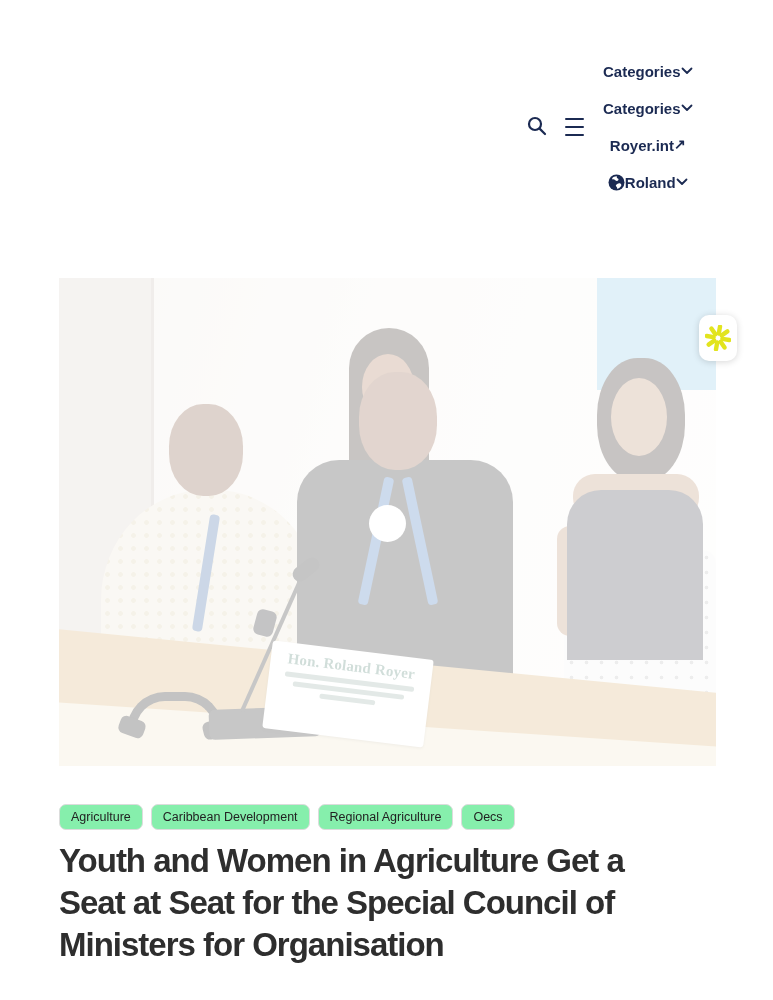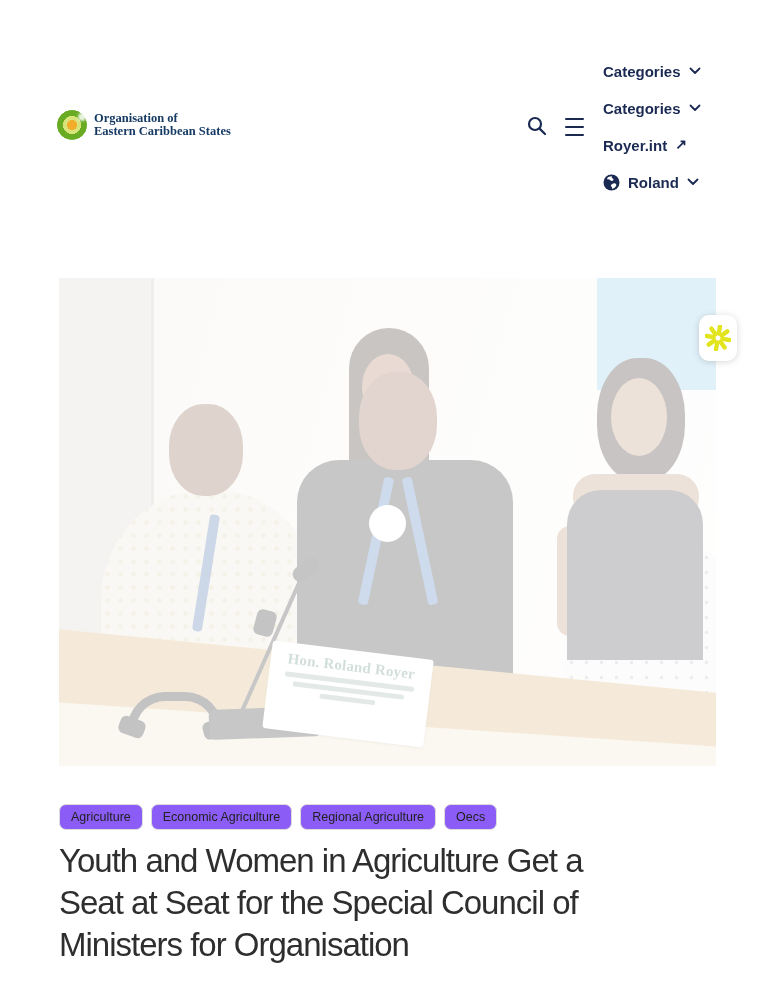--- a/index.html
+++ b/index.html
@@ -15,22 +15,22 @@
   .logo-icon::after { content:""; position:absolute; right:1px; top:3px; width:8px; height:8px;
     border-radius:50%; background:rgba(255,255,255,.85); filter:blur(1px); }
   .logo-text { font-family:"Liberation Serif", serif; font-weight:bold; font-size:12.5px; line-height:13.5px; color:#163a63; white-space:nowrap; }
 
   .icon-btn { position:absolute; background:none; border:none; cursor:pointer; padding:0; }
   .search-btn { left:524px; top:114px; width:26px; height:26px; }
   .menu-btn { left:565px; top:118px; width:22px; height:18px; display:flex; flex-direction:column; justify-content:space-between; }
   .menu-bar { width:19px; height:2.4px; background:#1b2a52; border-radius:2px; }
 
   .nav { position:absolute; left:603px; top:60px; list-style:none; }
-  .nav-item { display:flex; align-items:center; gap:8px; height:22px; margin-bottom:15px;
-    font-weight:bold; font-size:15px; color:#1b2a52; cursor:pointer; white-space:nowrap; }
+  .nav-item { display:flex; align-items:center; gap:0; height:22px; margin-bottom:15px;
+    font-weight:bold; font-size:15px; color:#1b2a52; cursor:pointer; white-space:nowrap;justify-content:center; }
   .ext-arrow { font-size:14px; font-weight:bold; color:#1b2a52; transform:translateY(-1px); }
 
   
   .hero { position:absolute; left:59px; top:278px; width:657px; height:488px; overflow:hidden; background:linear-gradient(105deg,#ece6e0 0%,#f6f3ef 45%,#fbfaf8 100%); }
   .hero * { position:absolute; }
   .left-panel { left:0; top:0; width:95px; height:420px; background:#d8cdc6; border-right:3px solid #c4b8b0; }
   .screen { left:538px; top:0; width:119px; height:112px; background:#86c6e6; }
   .p2-hair { left:290px; top:50px; width:80px; height:210px; border-radius:40px; background:#261a12; }
   .p2-face { left:303px; top:76px; width:52px; height:66px; border-radius:50%; background:#a8714f; }
   .chair { left:505px; top:272px; width:152px; height:190px; border-radius:14px; background-color:#f4f4f2;
@@ -66,36 +66,29 @@
   .hero-overlay { left:0; top:0; width:657px; height:488px; background:rgba(255,255,255,.75); }
   .center-dot { left:310px; top:227px; width:37px; height:37px; border-radius:50%; background:#fff; }
 
   
   .a11y-btn { position:absolute; left:699px; top:315px; width:38px; height:46px; border:none; border-radius:10px;
     background:#fff; box-shadow:0 1px 7px rgba(0,0,0,.16); cursor:pointer; display:flex; align-items:center; justify-content:center; z-index:20; }
 
   
   .tags { position:absolute; left:59px; top:804px; display:flex; gap:8px; }
   .tag { display:inline-flex; align-items:center; padding:5px 11px; border:1px solid #dcdcdc; border-radius:7px;
-    background:#8b5cf6; font-size:12.5px; color:#222; cursor:pointer; white-space:nowrap; }
+    background:#86efac; font-size:12.5px; color:#222; cursor:pointer; white-space:nowrap; }
   .title { position:absolute; left:59px; top:840px; width:680px; color:#2e2e2e; }
-  .title-line { font-weight:normal; font-size:33px; line-height:42px; letter-spacing:-1px; white-space:nowrap; }
+  .title-line { font-weight:bold; font-size:33px; line-height:42px; letter-spacing:-1px; white-space:nowrap; }
 </style>
 </head>
 <body>
 
 <div class="page">
 
-  <a class="logo">
-    <span class="logo-icon"></span>
-    <span class="logo-text">
-      <span>Organisation of</span><br>
-      <span>Eastern Caribbean States</span>
-    </span>
-  </a>
 
   <button class="icon-btn search-btn">
     <svg width="24" height="24" viewBox="0 0 24 24">
       <circle cx="10" cy="10" r="6" fill="none" stroke="#1b2a52" stroke-width="2.2"></circle>
       <line x1="14.6" y1="14.6" x2="20" y2="20" stroke="#1b2a52" stroke-width="2.2" stroke-linecap="round"></line>
     </svg>
   </button>
 
   <button class="icon-btn menu-btn">
     <span class="menu-bar"></span>
@@ -180,21 +173,21 @@
         <line x1="8.6" y1="12.2" x2="1.7" y2="11.0"></line>
         <line x1="10.4" y1="9.3" x2="6.4" y2="3.6"></line>
         <line x1="13.8" y1="8.6" x2="15.0" y2="1.7"></line>
         <line x1="16.7" y1="10.4" x2="22.4" y2="6.4"></line>
       </g>
     </svg>
   </button>
 
   <div class="tags">
     <span class="tag">Agriculture</span>
-    <span class="tag">Economic Agriculture</span>
+    <span class="tag">Caribbean Development</span>
     <span class="tag">Regional Agriculture</span>
     <span class="tag">Oecs</span>
   </div>
 
   <h1 class="title">
     <div class="title-line">Youth and Women in Agriculture Get a</div>
     <div class="title-line">Seat at Seat for the Special Council of</div>
     <div class="title-line">Ministers for Organisation</div>
   </h1>
 

